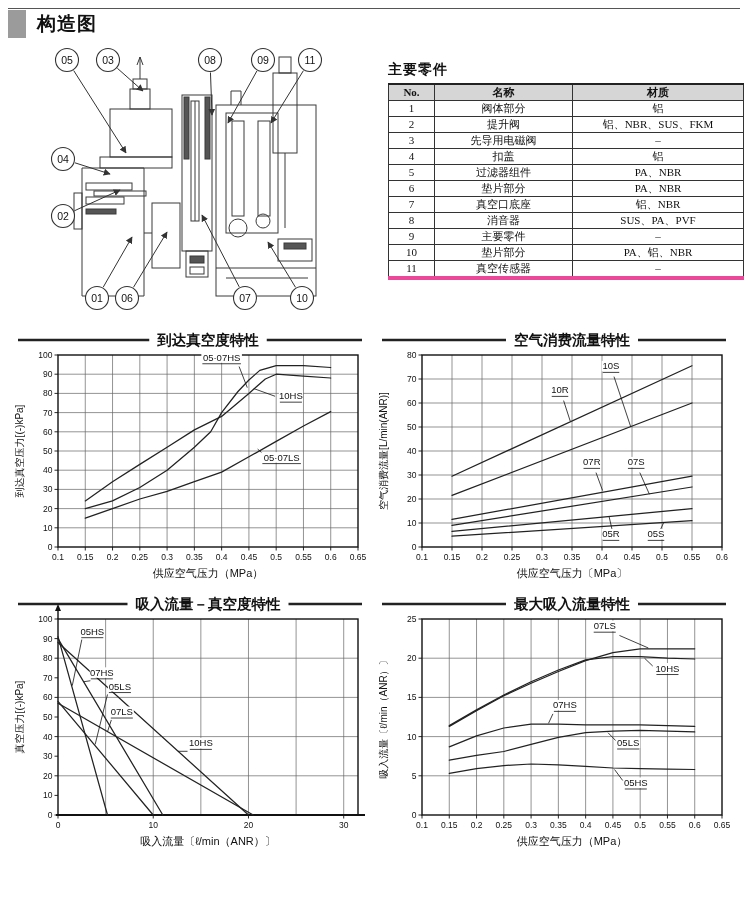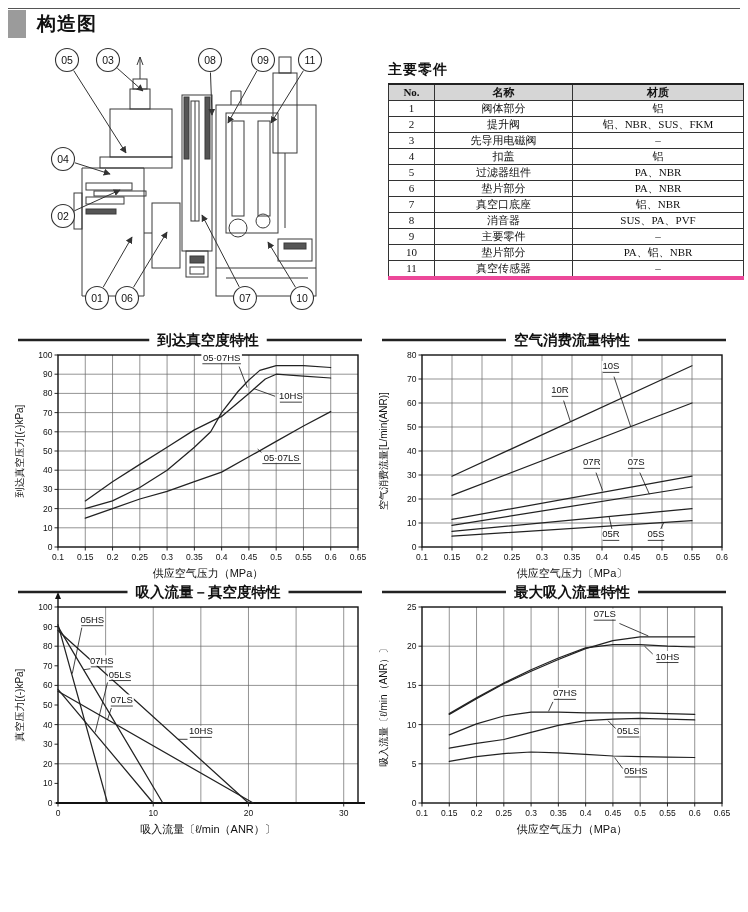--- a/index.html
+++ b/index.html
@@ -28,21 +28,21 @@
     border: 1px solid #333; text-align: center; padding: 1px 2px;
     height: 16px; line-height: 13px;
   }
   table.parts thead th { background: #d6d6d6; font-weight: bold; }
   table.parts { border-top: 2px solid #222; border-bottom: 4px solid #ec4899; border-radius: 11px; }
   
   .charts-grid {
     display: grid;
     grid-template-columns: 364px 364px;
     margin: 10px 0 0 12px;
-    row-gap: 0;
+    row-gap: 12px;
   }
   .chart-cell svg { display:block; }
   svg text { font-family: "Liberation Sans", "DejaVu Sans", sans-serif; }
 </style>
 </head>
 <body>
 
 <div class="page">
 
   <div class="sec">

